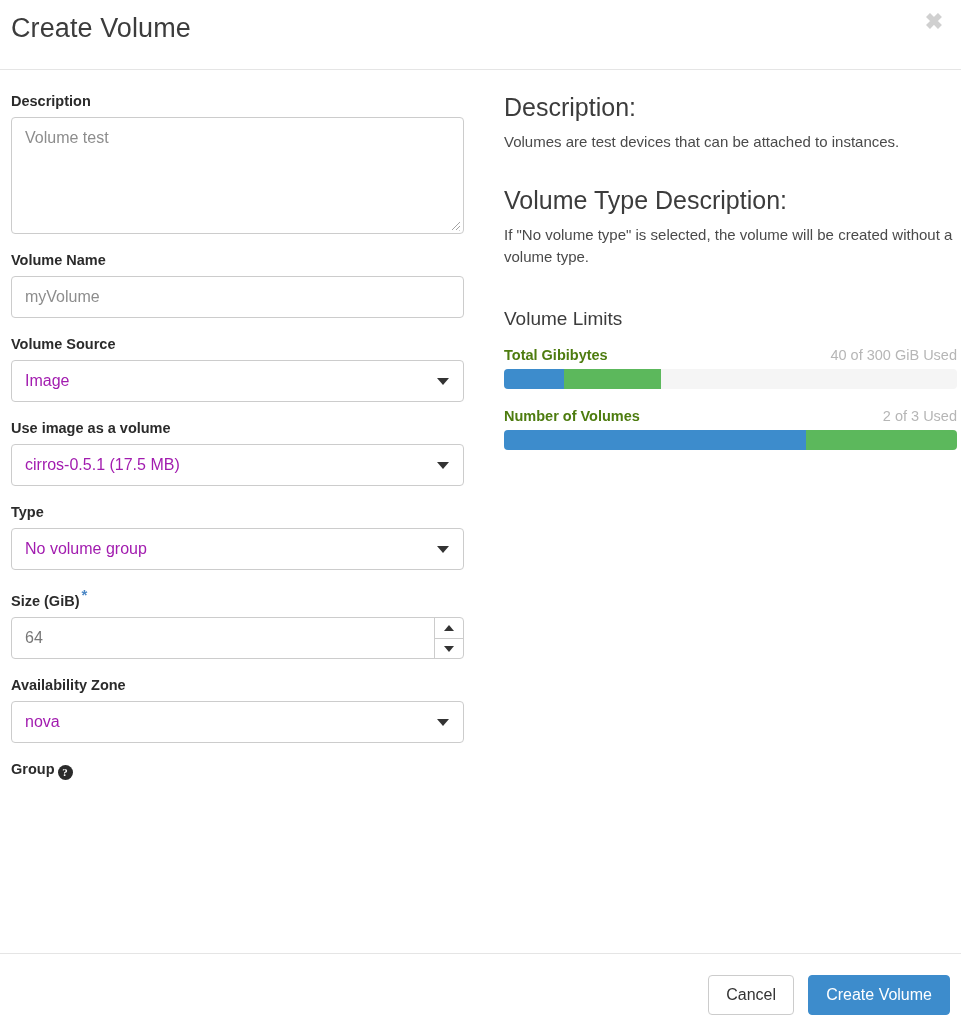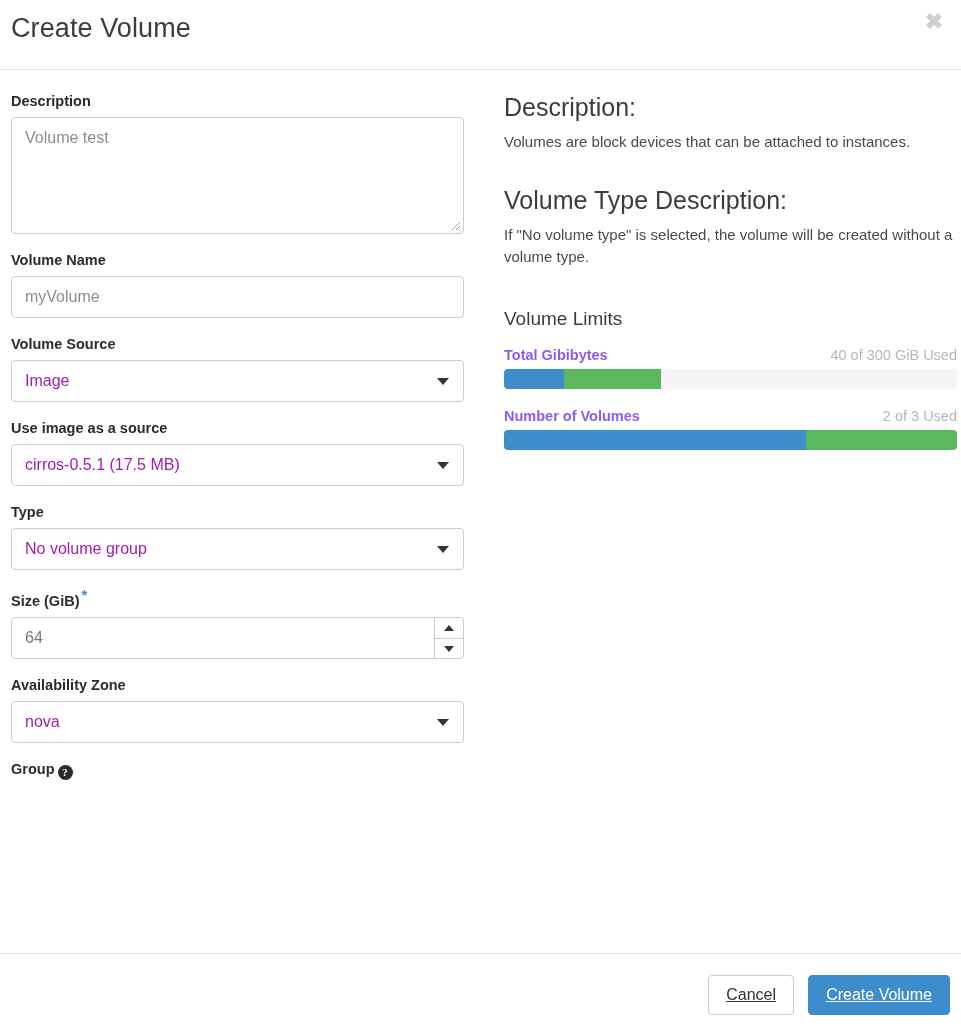--- a/index.html
+++ b/index.html
@@ -234,21 +234,21 @@
   }
   .limit-block { margin-bottom: 18px; }
   .limit-head {
     position: relative;
     height: 19px;
     margin-bottom: 4px;
   }
   .limit-name {
     font-size: 14.5px;
     font-weight: bold;
-    color: #8b5cf6;
+    color: #4d7c0f;
     line-height: 19px;
   }
   .limit-used {
     position: absolute;
     right: 0;
     top: 0;
     font-size: 14.5px;
     color: #b6b6b6;
     line-height: 19px;
   }
@@ -277,21 +277,20 @@
     position: absolute;
     top: 21px;
     height: 40px;
     border-radius: 4px;
     font-size: 16px;
     font-family: "Liberation Sans", sans-serif;
     cursor: pointer;
     padding: 0 17px;
     line-height: 38px;
     box-sizing: border-box;
-    text-decoration: underline;
   }
   .btn-cancel {
     right: 167px;
     background: #ffffff;
     border: 1px solid #cccccc;
     color: #333333;
   }
   .btn-primary {
     right: 11px;
     background: #3d8ccc;
@@ -328,21 +327,21 @@
 
     <div class="form-group">
       <label class="form-label">Volume Source</label>
       <div class="select-box">
         <span class="select-value">Image</span>
         <span class="select-caret"></span>
       </div>
     </div>
 
     <div class="form-group">
-      <label class="form-label">Use image as a source</label>
+      <label class="form-label">Use image as a volume</label>
       <div class="select-box">
         <span class="select-value">cirros-0.5.1 (17.5 MB)</span>
         <span class="select-caret"></span>
       </div>
     </div>
 
     <div class="form-group">
       <label class="form-label">Type</label>
       <div class="select-box">
         <span class="select-value">No volume group</span>
@@ -375,21 +374,21 @@
 
     <div class="form-group">
       <label class="form-label"><span>Group</span><span class="help-icon">?</span></label>
     </div>
 
   </div>
 
   <div class="col-right">
 
     <h2 class="rp-h1">Description:</h2>
-    <p class="rp-p">Volumes are block devices that can be attached to instances.</p>
+    <p class="rp-p">Volumes are test devices that can be attached to instances.</p>
 
     <h2 class="rp-h1 spaced">Volume Type Description:</h2>
     <p class="rp-p">If "No volume type" is selected, the volume will be created without a volume type.</p>
 
     <h2 class="limits-title">Volume Limits</h2>
 
     <div class="limit-block">
       <div class="limit-head">
         <span class="limit-name">Total Gibibytes</span>
         <span class="limit-used">40 of 300 GiB Used</span>

